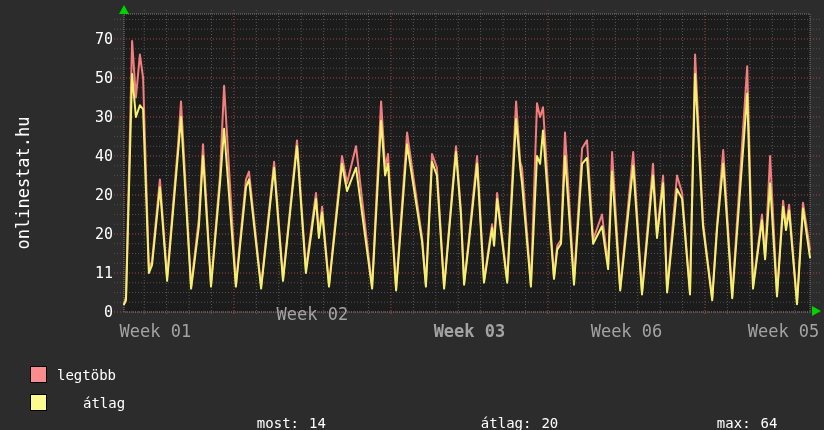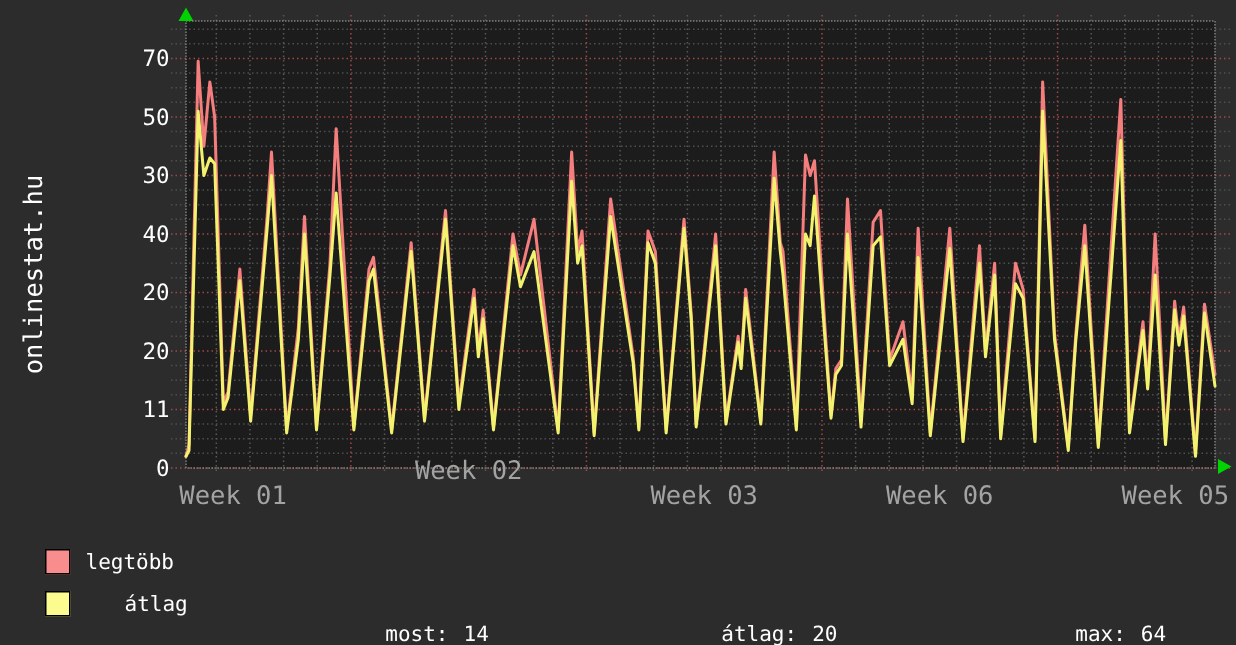--- a/index.html
+++ b/index.html
@@ -116,21 +116,21 @@
     <div class="ylabel" style="left: 63px; top: 223.99px;">20</div>
     <div class="ylabel" style="left: 63px; top: 184.984px;">20</div>
     <div class="ylabel" style="left: 63px; top: 145.979px; text-align: right;">40</div>
     <div class="ylabel" style="left: 63px; top: 106.974px;">30</div>
     <div class="ylabel" style="left: 63px; top: 67.9686px;">50</div>
     <div class="ylabel" style="left: 63px; top: 28.9634px;">70</div>
   </div>
 <div id="x-labels">
     <div class="xlabel" style="left: 95.4061px; top: 321px;">Week 01</div>
     <div class="xlabel" style="left: 252.437px; top: 304px;">Week 02</div>
-    <div class="xlabel" style="left: 409.468px; top: 321px;">Week 03</div>
+    <div class="xlabel" style="left: 409.468px; top: 321px; font-weight: bold;">Week 03</div>
     <div class="xlabel" style="left: 566.498px; top: 321px;">Week 06</div>
     <div class="xlabel" style="left: 723.529px; top: 321px;">Week 05</div>
   </div>
 
 <div class="legend-swatch" style="left: 30px; top: 366px; background: rgb(249, 140, 140);" id="sw0"></div>
 <div class="legend-label" style="left:57px;top:365px;">legtöbb</div>
 
 <div class="legend-swatch" style="left: 30px; top: 394px; background: rgb(251, 251, 143);" id="sw1"></div>
 <div class="legend-label" style="left:71px;top:393px;margin-left:12px;">átlag</div>
 

